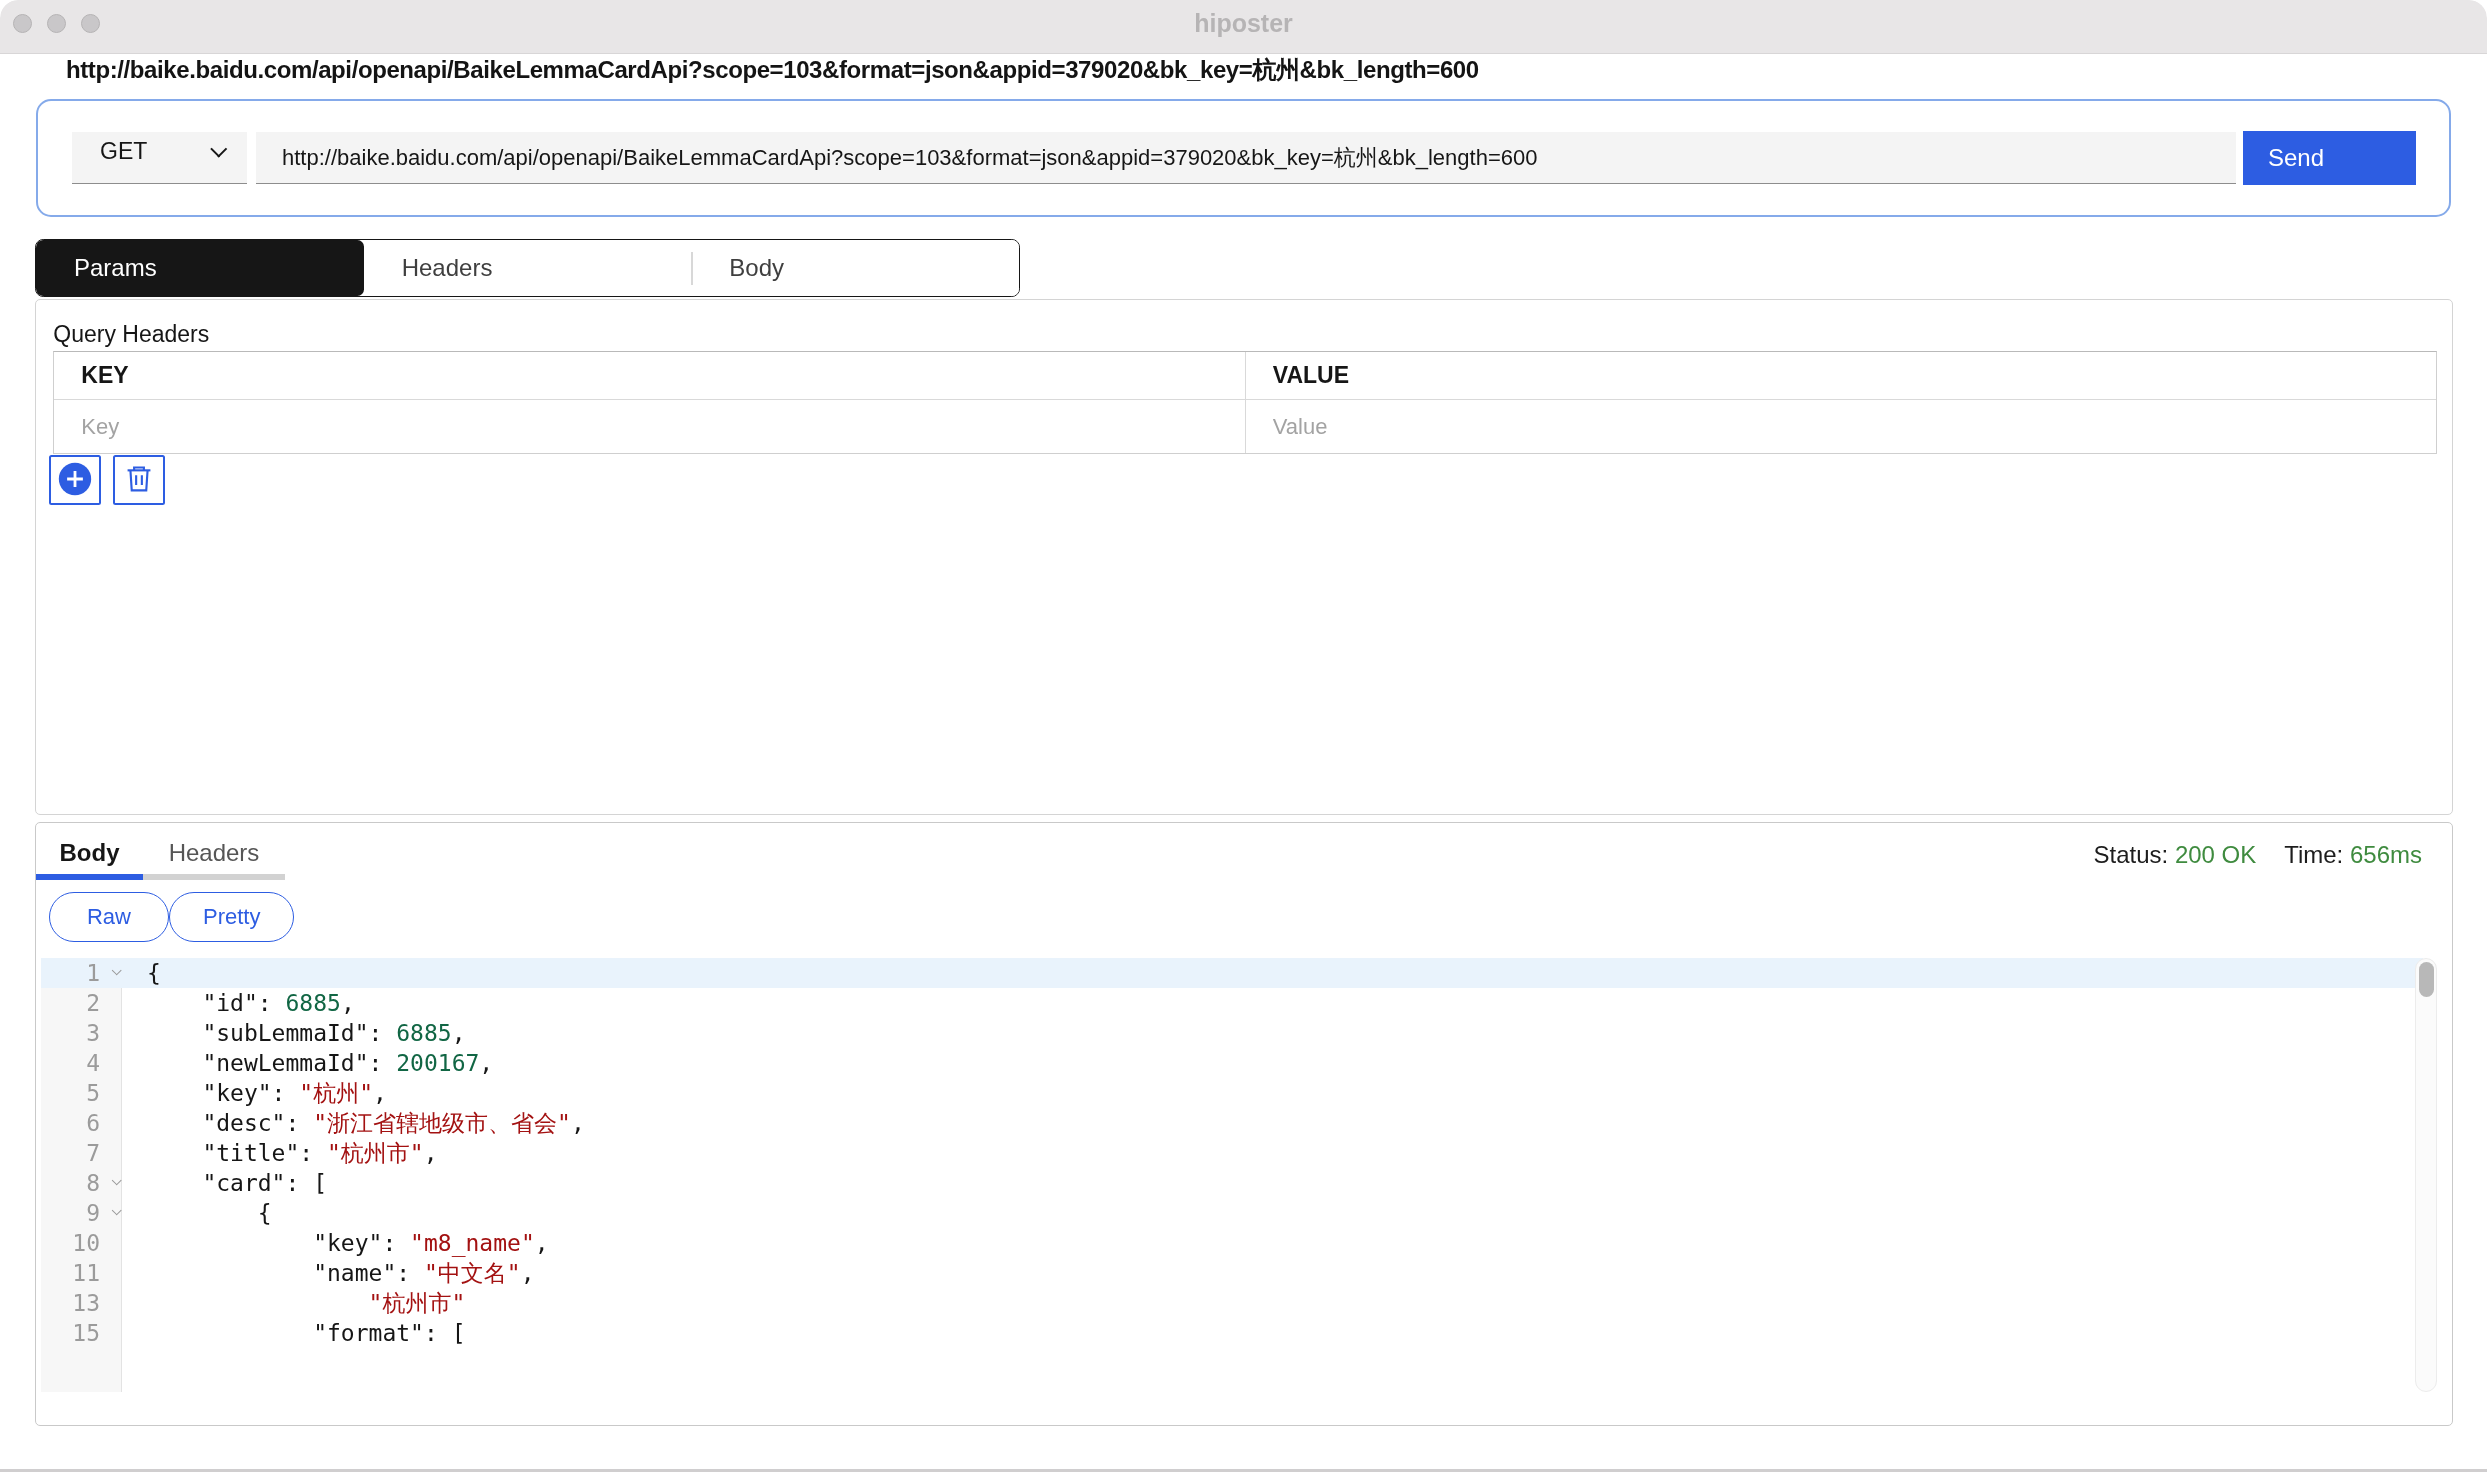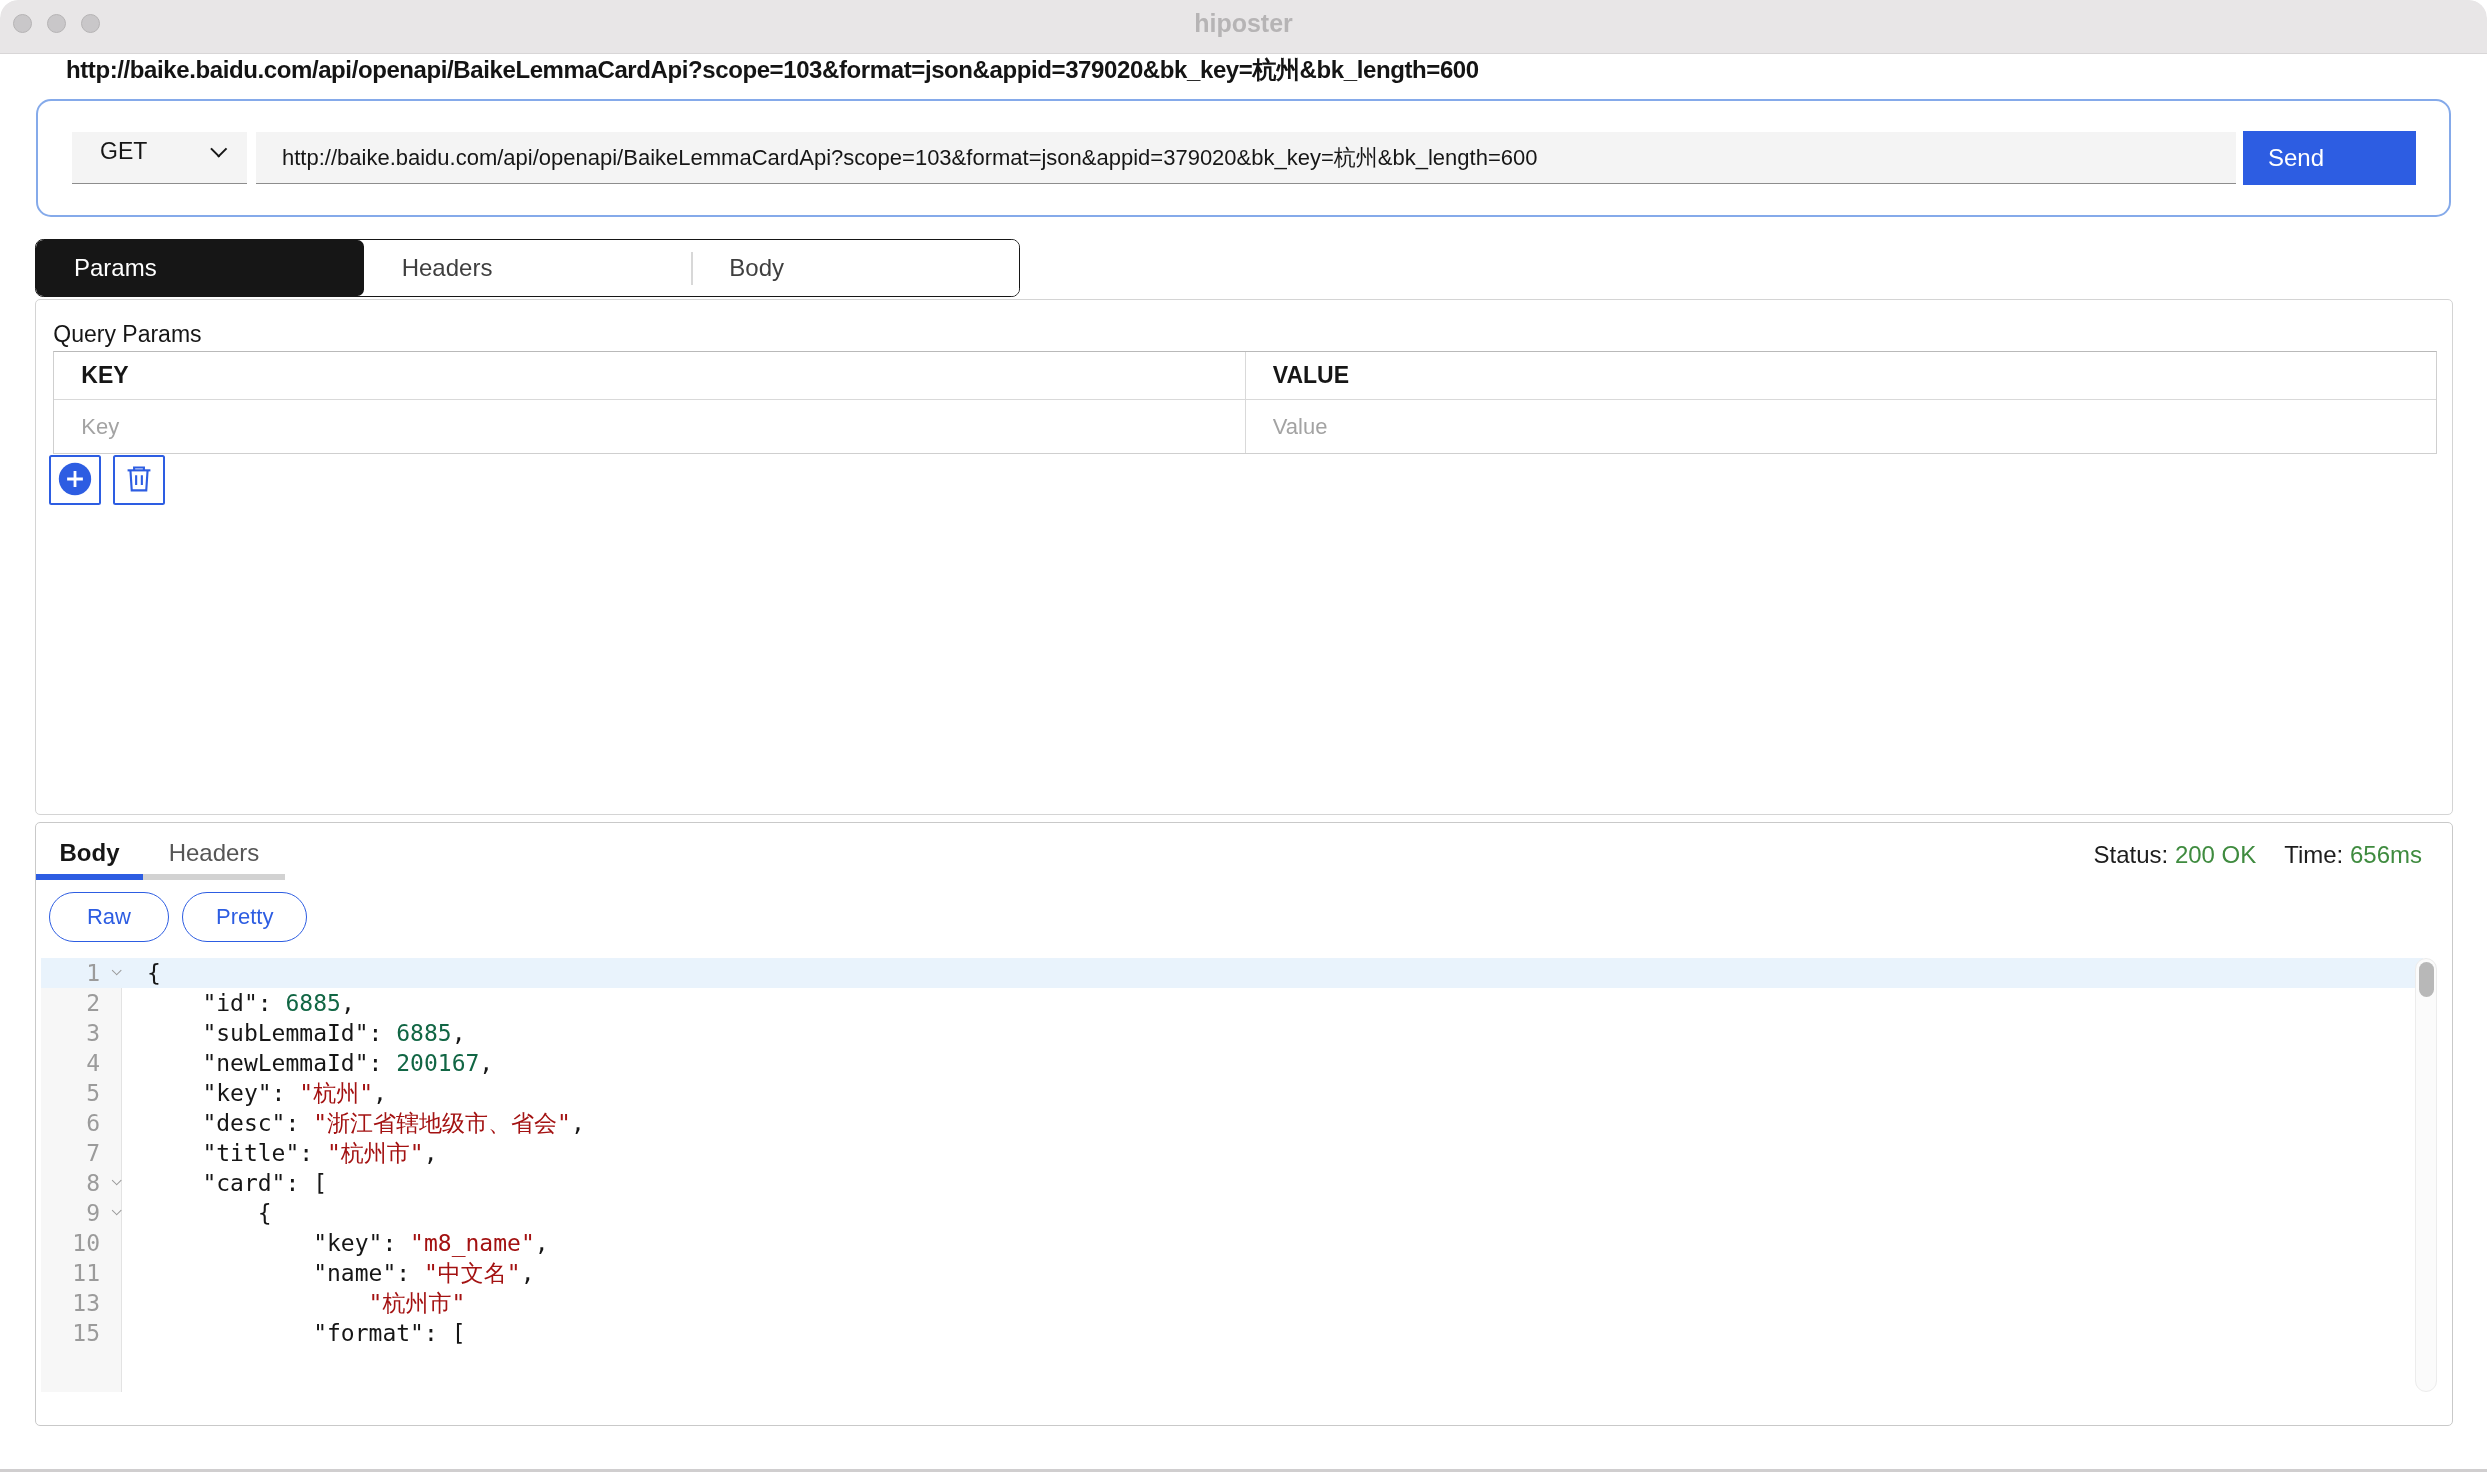--- a/index.html
+++ b/index.html
@@ -72,21 +72,21 @@
   .resp-tabs { position:absolute; left:0px; top:8.2px; height:43px; display:flex; }
   .resp-tab { display:flex; align-items:center; justify-content:center; font-size:24px; cursor:pointer; }
   .resp-tab.t1 { width:107px; font-weight:bold; color:#161616; }
   .resp-tab.t2 { width:142px; color:#565656; }
   .resp-underline { position:absolute; left:0; top:51px; height:5.8px; display:flex; }
   .resp-underline .seg1 { width:107px; background:#2d5de2; }
   .resp-underline .seg2 { width:142px; background:#d2d2d2; }
   .resp-status { position:absolute; right:30px; top:18px; font-size:24px; color:#1d1d1d; white-space:nowrap; }
   .resp-status .green { color:#3f8b3f; }
   .resp-status .gap { display:inline-block; width:15px; }
-  .view-btns { position:absolute; left:13px; top:69px; display:flex; gap:13px; }
+  .view-btns { position:absolute; left:13px; top:69px; display:flex; }
   .pill { height:50px; border:1.6px solid #2d5de2; border-radius:26px; background:#fff;
     color:#2d5de2; font-size:22px; display:flex; align-items:center; justify-content:center;
     padding:0 33px; min-width:120px; cursor:pointer; font-family:"Liberation Sans",sans-serif; }
 
   
   .code-area { position:absolute; left:5px; top:135px; width:2382px; height:434px;
     font-family:"DejaVu Sans Mono", monospace; font-size:23px; overflow:hidden; background:#fff; }
   .code-area::before { content:""; position:absolute; left:0; top:0; bottom:0; width:80px;
     background:#f7f7f7; border-right:0.8px solid #e3e3e3; }
   .code-line { position:relative; display:flex; align-items:center; height:30px; white-space:pre; }
@@ -133,21 +133,21 @@
     <button class="send-btn">Send</button>
   </div>
 
   <div class="req-tabs">
     <div class="req-tab active">Params</div>
     <div class="req-tab">Headers</div>
     <div class="req-tab divided">Body</div>
   </div>
 
   <div class="params-panel">
-    <div class="qp-title">Query Params</div>
+    <div class="qp-title">Query Headers</div>
     <div class="qp-table">
       <div class="qp-row qp-head">
         <div class="qp-cell">KEY</div>
         <div class="qp-cell">VALUE</div>
       </div>
       <div class="qp-row qp-body">
         <div class="qp-cell">
           <input class="qp-input" type="text" placeholder="Key" style="">
         </div>
         <div class="qp-cell">

